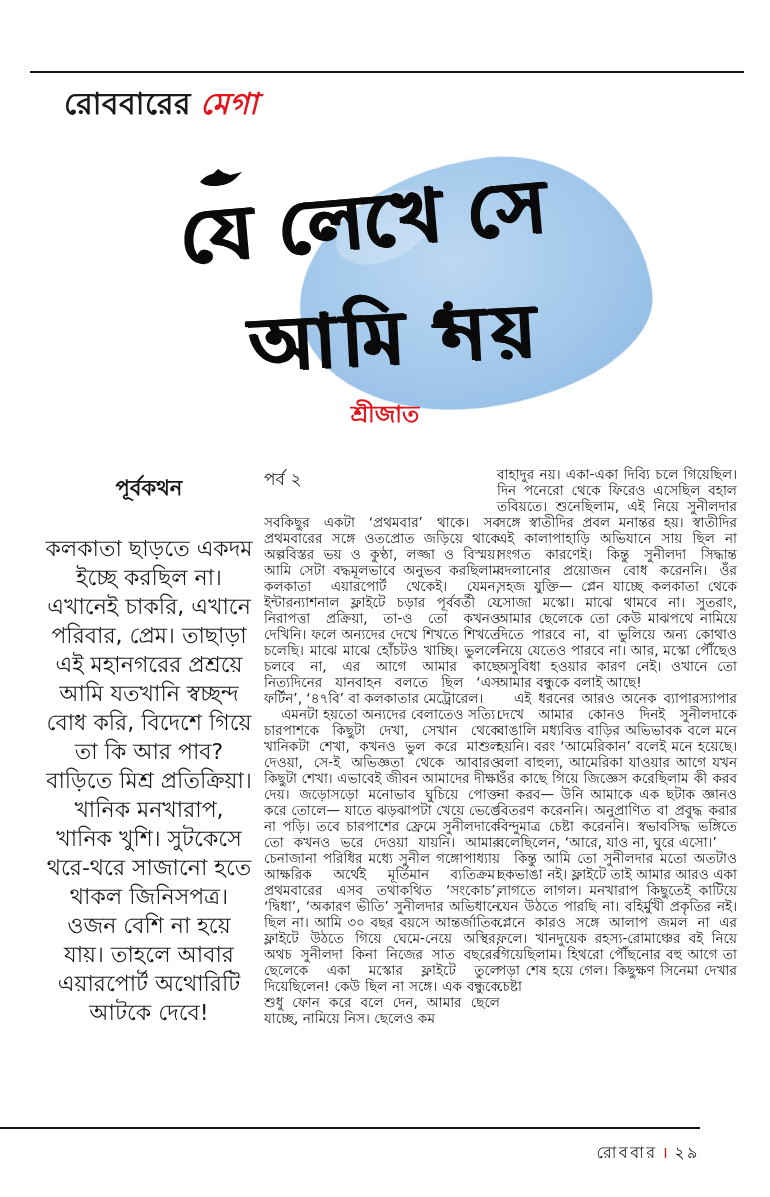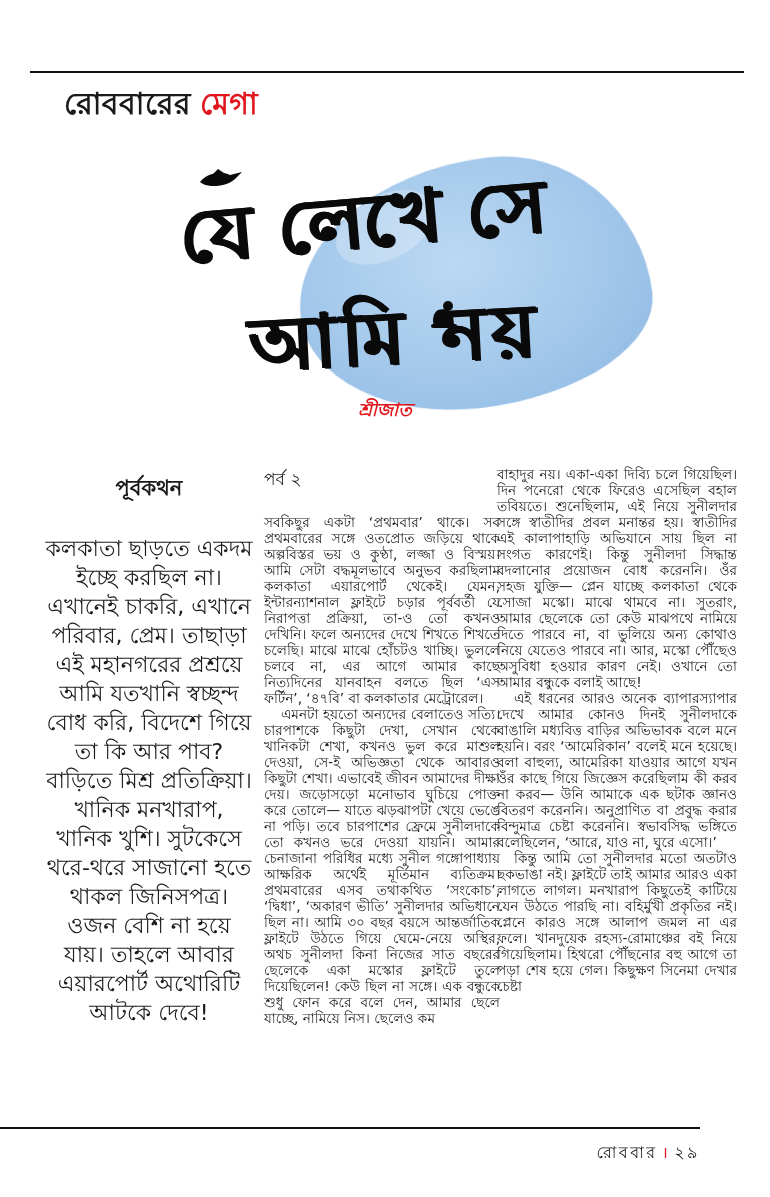--- a/index.html
+++ b/index.html
@@ -5,21 +5,21 @@
   html,body{margin:0;padding:0;}
   body{
     width:770px;height:1197px;background:#ffffff;position:relative;overflow:hidden;
     font-family:"DejaVu Sans","Liberation Sans",sans-serif;color:#1a1a1a;
   }
   .page{position:absolute;inset:0;}
 
   
   .top-rule{position:absolute;top:71px;left:30px;right:26px;height:2px;background:#111;}
   .masthead{position:absolute;top:80px;left:64px;font-size:30px;font-weight:700;letter-spacing:.5px;white-space:nowrap;}
-  .masthead .red{color:var(--accent);margin-left:9px;}
+  .masthead .red{color:var(--accent);margin-left:9px;font-style:italic;}
 
   
   .title-art{position:absolute;left:140px;top:132px;width:500px;height:300px;}
   .blob{
     position:absolute;left:158px;top:28px;width:352px;height:248px;
     background:radial-gradient(ellipse at 45% 40%, #bcd8f2 0%, #a7cbec 45%, #94bde5 85%, #8db7e2 100%);
     border-radius:58% 42% 52% 48% / 55% 62% 38% 45%;
     transform:rotate(-7deg);
     filter:blur(0.4px);
   }
@@ -29,21 +29,21 @@
   }
   .title-line{position:absolute;left:0;right:0;text-align:center;font-weight:900;color:#0a0a0a;
     white-space:nowrap;line-height:1;text-shadow:2px 1px 0 #0a0a0a,-1px 0 0 #0a0a0a;}
   .title-line.l1{top:52px;right:55px;font-size:74px;transform:rotate(-5deg);}
   .title-line.l2{top:168px;left:10px;font-size:74px;transform:rotate(-3deg);letter-spacing:6px;}
   .plane{position:absolute;left:58px;top:36px;width:46px;height:24px;}
   .writer{position:absolute;left:288px;top:168px;width:32px;height:34px;}
 
   
   .byline-author{position:absolute;left:0;right:0;top:396px;text-align:center;
-    font-size:18px;font-weight:700;color:var(--accent);font-style:italic;}
+    font-size:23px;font-weight:700;color:var(--accent);}
   .byline-co{position:absolute;left:0;right:0;top:431px;text-align:center;font-size:29px;font-weight:700;}
   .byline-co .red{color:var(--accent);margin-left:12px;}
 
   
   .col-left{position:absolute;left:44px;top:472px;width:210px;text-align:center;}
   .col-left .heading{font-size:21px;font-weight:700;margin:0 0 27px 0;}
   .col-left .big-text{font-size:22px;line-height:29px;font-weight:500;margin:0;}
 
   .col-mid{position:absolute;left:264px;top:466px;width:236px;}
   .col-right{position:absolute;left:497px;top:466px;width:240px;}

